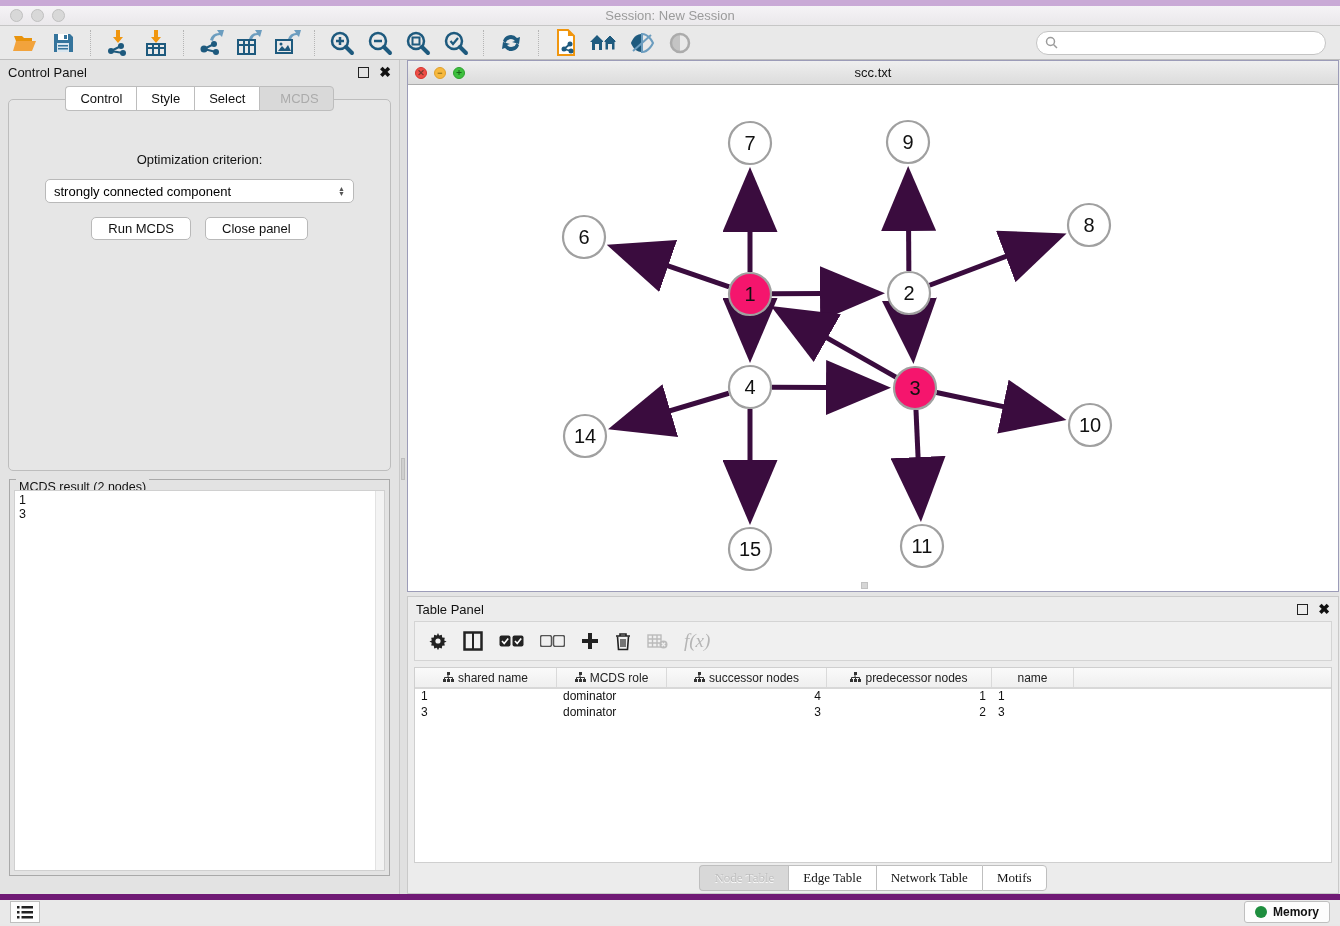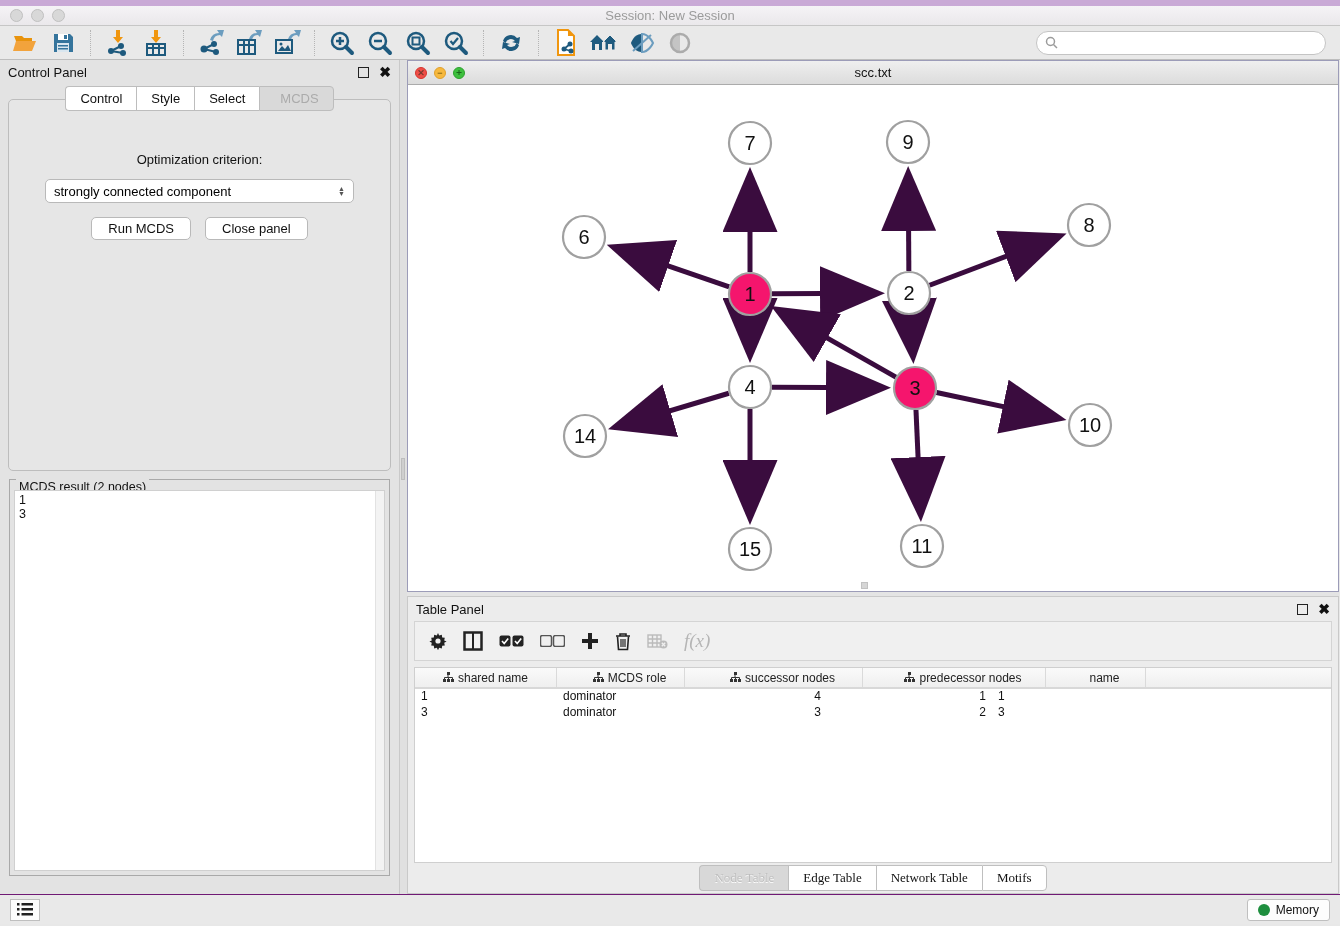--- a/index.html
+++ b/index.html
@@ -59,32 +59,32 @@
   .net-handle { position:absolute; bottom:2px; left:453px; width:7px; height:7px; background:#D6D6D6; border:1px solid #C2C2C2; }
 
   .h-splitter { height:4px; background:#E4E4E4; }
 
   
   .table-panel { flex:1; background:#ECECEC; display:flex; flex-direction:column; border:1px solid #C9C9C9; }
   .tp-toolbar { height:40px; margin:0 6px; background:#F0F0F0; border:1px solid #D4D4D4; display:flex; align-items:center; gap:16px; padding:0 14px; }
   .tp-icon { display:flex; align-items:center; }
   .fx { font-family:"Liberation Serif", serif; font-style:italic; font-size:19px; color:#B5B5B5; }
   .tbl-wrap { margin:6px 6px 0 6px; background:#fff; border:1px solid #CFCFCF; flex:1; display:flex; flex-direction:column; overflow:hidden; }
-  .tbl-header { display:flex; background:linear-gradient(#FAFAFA,#EFEFEF); border-bottom:2px solid #D8D8D8; height:21px;gap:18px; }
+  .tbl-header { display:flex; background:linear-gradient(#FAFAFA,#EFEFEF); border-bottom:2px solid #D8D8D8; height:21px; }
   .th-cell { display:flex; align-items:center; font-size:12px; color:#222; border-right:1px solid #DADADA; padding:0 4px; gap:4px; justify-content:center; }
   .tbl-row { display:flex; height:16px; font-size:12px; color:#111; }
   .td-cell { padding:0 6px; overflow:hidden; white-space:nowrap; }
   .tbl-bottom { height:30px; display:flex; align-items:center; justify-content:center;font-family:Liberation Serif, serif; }
   .seg-tab { font-size:13px; padding:4px 14px; background:#fff; border:1px solid #BFBFBF; border-right:none; color:#111; }
   .seg-tab:first-child { border-radius:4px 0 0 4px; }
   .seg-tab:last-child { border-right:1px solid #BFBFBF; border-radius:0 4px 4px 0; }
   .seg-tab.selected { background:#D8D8D8; color:#BEBEBE; text-shadow:0 1px 0 #fff; }
 
   
-  .statusbar { height:30px; background:#E9E9E9; border-top:1px solid #701a75; display:flex; align-items:center; padding:0 10px; }
+  .statusbar { height:30px; background:#E9E9E9; border-top:6px solid #701a75; display:flex; align-items:center; padding:0 10px;font-weight:bold; }
   .list-btn { width:30px; height:22px; background:#FDFDFD; border:1px solid #BFBFBF; display:flex; align-items:center; justify-content:center; }
   .memory-btn { margin-left:auto; height:22px; background:#FDFDFD; border:1px solid #BFBFBF; border-radius:3px; display:flex; align-items:center; gap:6px; padding:0 10px; font-size:12px; color:#111; }
   .mem-dot { width:12px; height:12px; border-radius:50%; background:#1E8E3E; }
   svg { display:block; }
 </style>
 </head>
 <body>
 
 <div class="accent-strip"></div>
 

